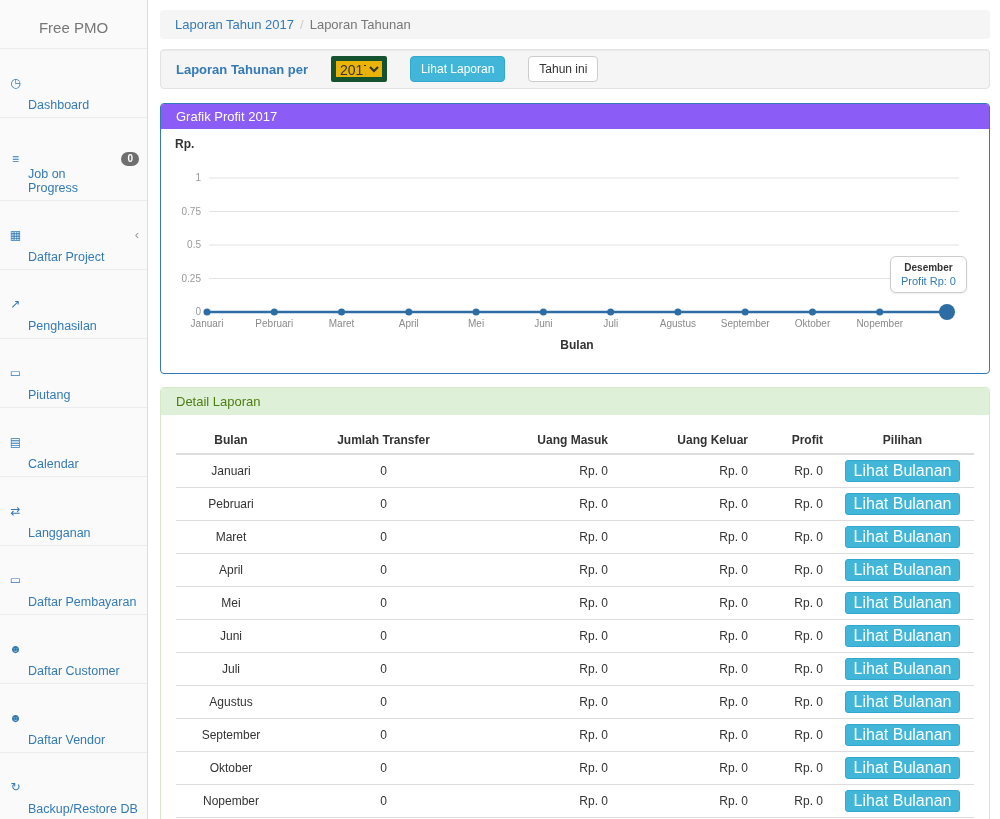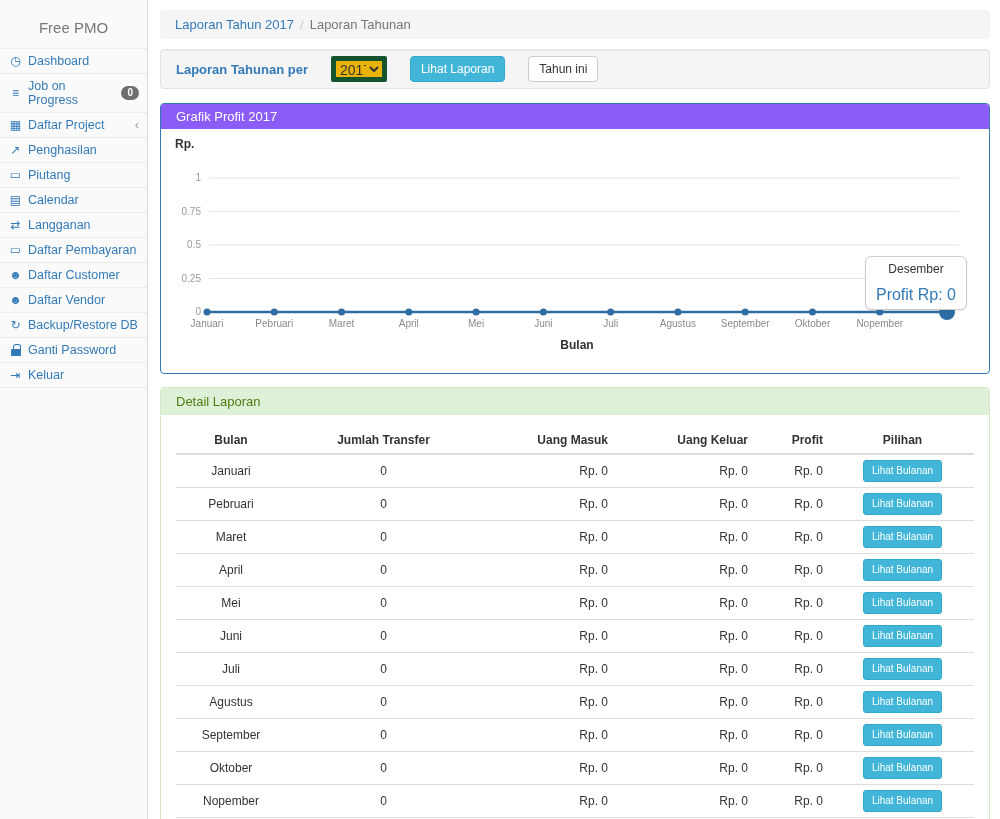--- a/index.html
+++ b/index.html
@@ -33,21 +33,21 @@
   .menu-item {
     display: flex; align-items: center; gap: 5px;
     padding: 5px 8px; border-top: 1px solid #ececec;
     color: #337ab7; text-decoration: none; font-size: 12.5px; cursor: pointer;
   }
   .menu-item:last-child { border-bottom: 1px solid #ececec; }
   .menu .icon {
     width: 15px; text-align: center; font-size: 12px; color: #337ab7;
     display: inline-flex; justify-content: center; flex: 0 0 15px;
   }
-  .menu-label { flex: 1 1 auto; }
+  .menu-label { flex: 1 1 auto; margin-top: 44px; }
   .badge-pill {
     background: #6f6f6f; color: #fff; font-size: 10px; font-weight: bold;
     border-radius: 10px; padding: 1px 6px; line-height: 12px;
   }
   .chevron { color: #999; font-size: 13px; line-height: 12px; }
   
   .lock-glyph { position: relative; width: 10px; height: 12px; display: inline-block; }
   .lock-glyph::before {
     content: ""; position: absolute; top: 0; left: 2px; width: 6px; height: 6px;
     border: 1.5px solid #337ab7; border-bottom: none; border-radius: 3px 3px 0 0;
@@ -95,32 +95,32 @@
   }
 
   
   .chart-body { position: relative; padding: 8px 14px 0; height: 244px; }
   .chart-ylabel { font-weight: bold; font-size: 12px; color: #333; height: 18px; }
   .chart-tooltip {
     position: absolute; right: 22px; top: 127px; z-index: 5;
     background: #fff; border: 1px solid #ccc; border-radius: 6px;
     padding: 5px 10px; text-align: center; box-shadow: 0 1px 2px rgba(0,0,0,.08);
   }
-  .chart-tooltip .tt-title { font-weight: normal; font-size: 12px; color: #333; }
-  .chart-tooltip .tt-text { font-size: 16px; color: #337ab7; margin-top: 10px; }
+  .chart-tooltip .tt-title { font-weight: bold; font-size: 10px; color: #333; }
+  .chart-tooltip .tt-text { font-size: 11px; color: #337ab7; margin-top: 2px; }
 
   
   .detail-body { padding: 12px 15px; }
   table.report { width: 100%; border-collapse: collapse; font-size: 12px; }
   table.report th {
     padding: 6px 8px; border-bottom: 2px solid #ddd; font-weight: bold; color: #333;
   }
   table.report td { padding: 5px 8px; border-bottom: 1px solid #ddd; color: #333; }
   .col-c { text-align: center; } .col-r { text-align: right; }
-  .btn-xs { font-size: 10px; padding: 3px 8px; border-radius: 3px; }
+  .btn-xs { font-size: 16px; padding: 3px 8px; border-radius: 3px; }
 </style>
 </head>
 <body>
 
 <div class="layout">
 
   <aside class="sidebar">
     <div class="brand-block">
       <div class="brand-name">Free PMO</div>
     </div>

